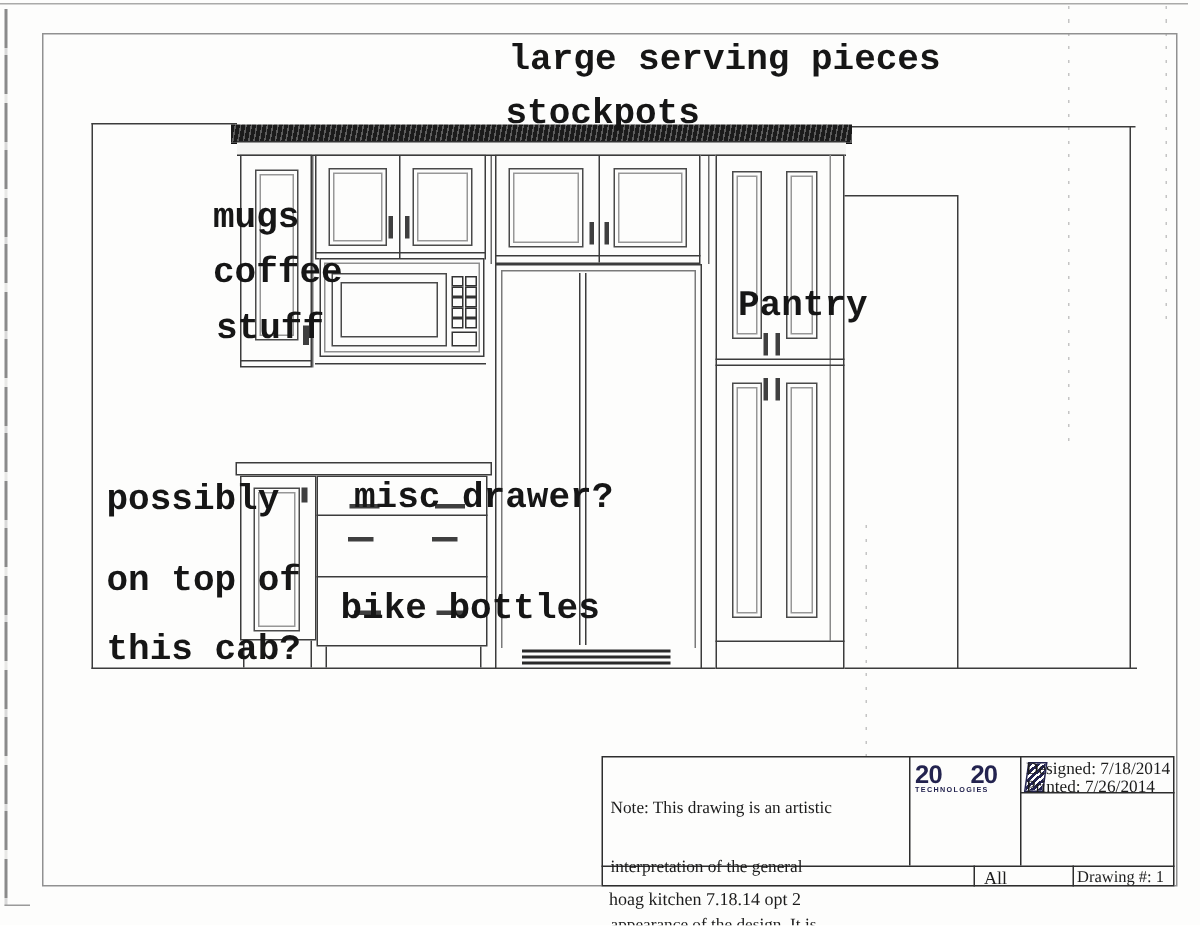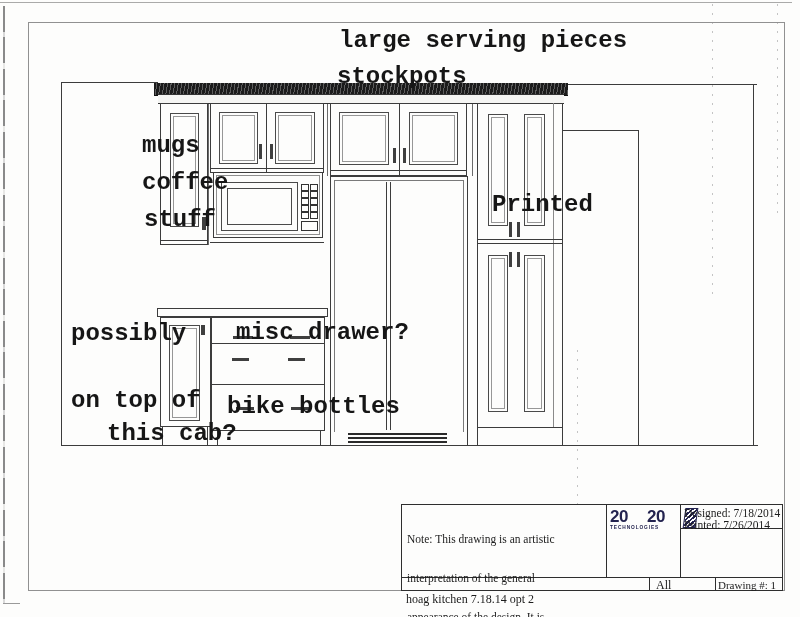--- a/index.html
+++ b/index.html
@@ -162,24 +162,24 @@
     <div class="handleH" style="left:291px;top:407px;width:19px;"></div>
     <div class="vl" style="left:217px;top:431px;height:14px;"></div>
     <div class="vl" style="left:320px;top:431px;height:14px;"></div>
   </div>
 
   <div class="note-txt" style="left:337px;top:65px;">stockpots</div>
   <div class="note-txt" style="left:339px;top:29px;">large serving pieces</div>
   <div class="note-txt" style="left:142px;top:134px;">mugs</div>
   <div class="note-txt" style="left:142px;top:171px;">coffee</div>
   <div class="note-txt" style="left:144px;top:208px;">stuff</div>
-  <div class="note-txt" style="left:492px;top:193px;">Printed</div>
+  <div class="note-txt" style="left:492px;top:193px;">Pantry</div>
   <div class="note-txt" style="left:71px;top:322px;">possibly</div>
-  <div class="note-txt" style="left:71px;top:389px;text-align:center;">on top of</div>
-  <div class="note-txt" style="left:71px;top:422px;margin-left:36px;">this cab?</div>
+  <div class="note-txt" style="left:71px;top:376px;text-align:center;">on top of</div>
+  <div class="note-txt" style="left:71px;top:422px;">this cab?</div>
   <div class="note-txt" style="left:236px;top:321px;">misc drawer?</div>
   <div class="note-txt" style="left:227px;top:395px;">bike bottles</div>
 
   <div>
     <div class="abs" style="left:401px;top:504px;width:382px;height:87px;border:1px solid #2e2e2e;box-sizing:border-box;background:#fdfdfc;"></div>
     <div class="vl tb-line" style="left:606px;top:504px;height:73px;"></div>
     <div class="vl tb-line" style="left:680px;top:504px;height:73px;"></div>
     <div class="hl tb-line" style="left:680px;top:528px;width:103px;"></div>
     <div class="hl tb-line" style="left:401px;top:577px;width:382px;"></div>
     <div class="vl tb-line" style="left:649px;top:577px;height:14px;"></div>

